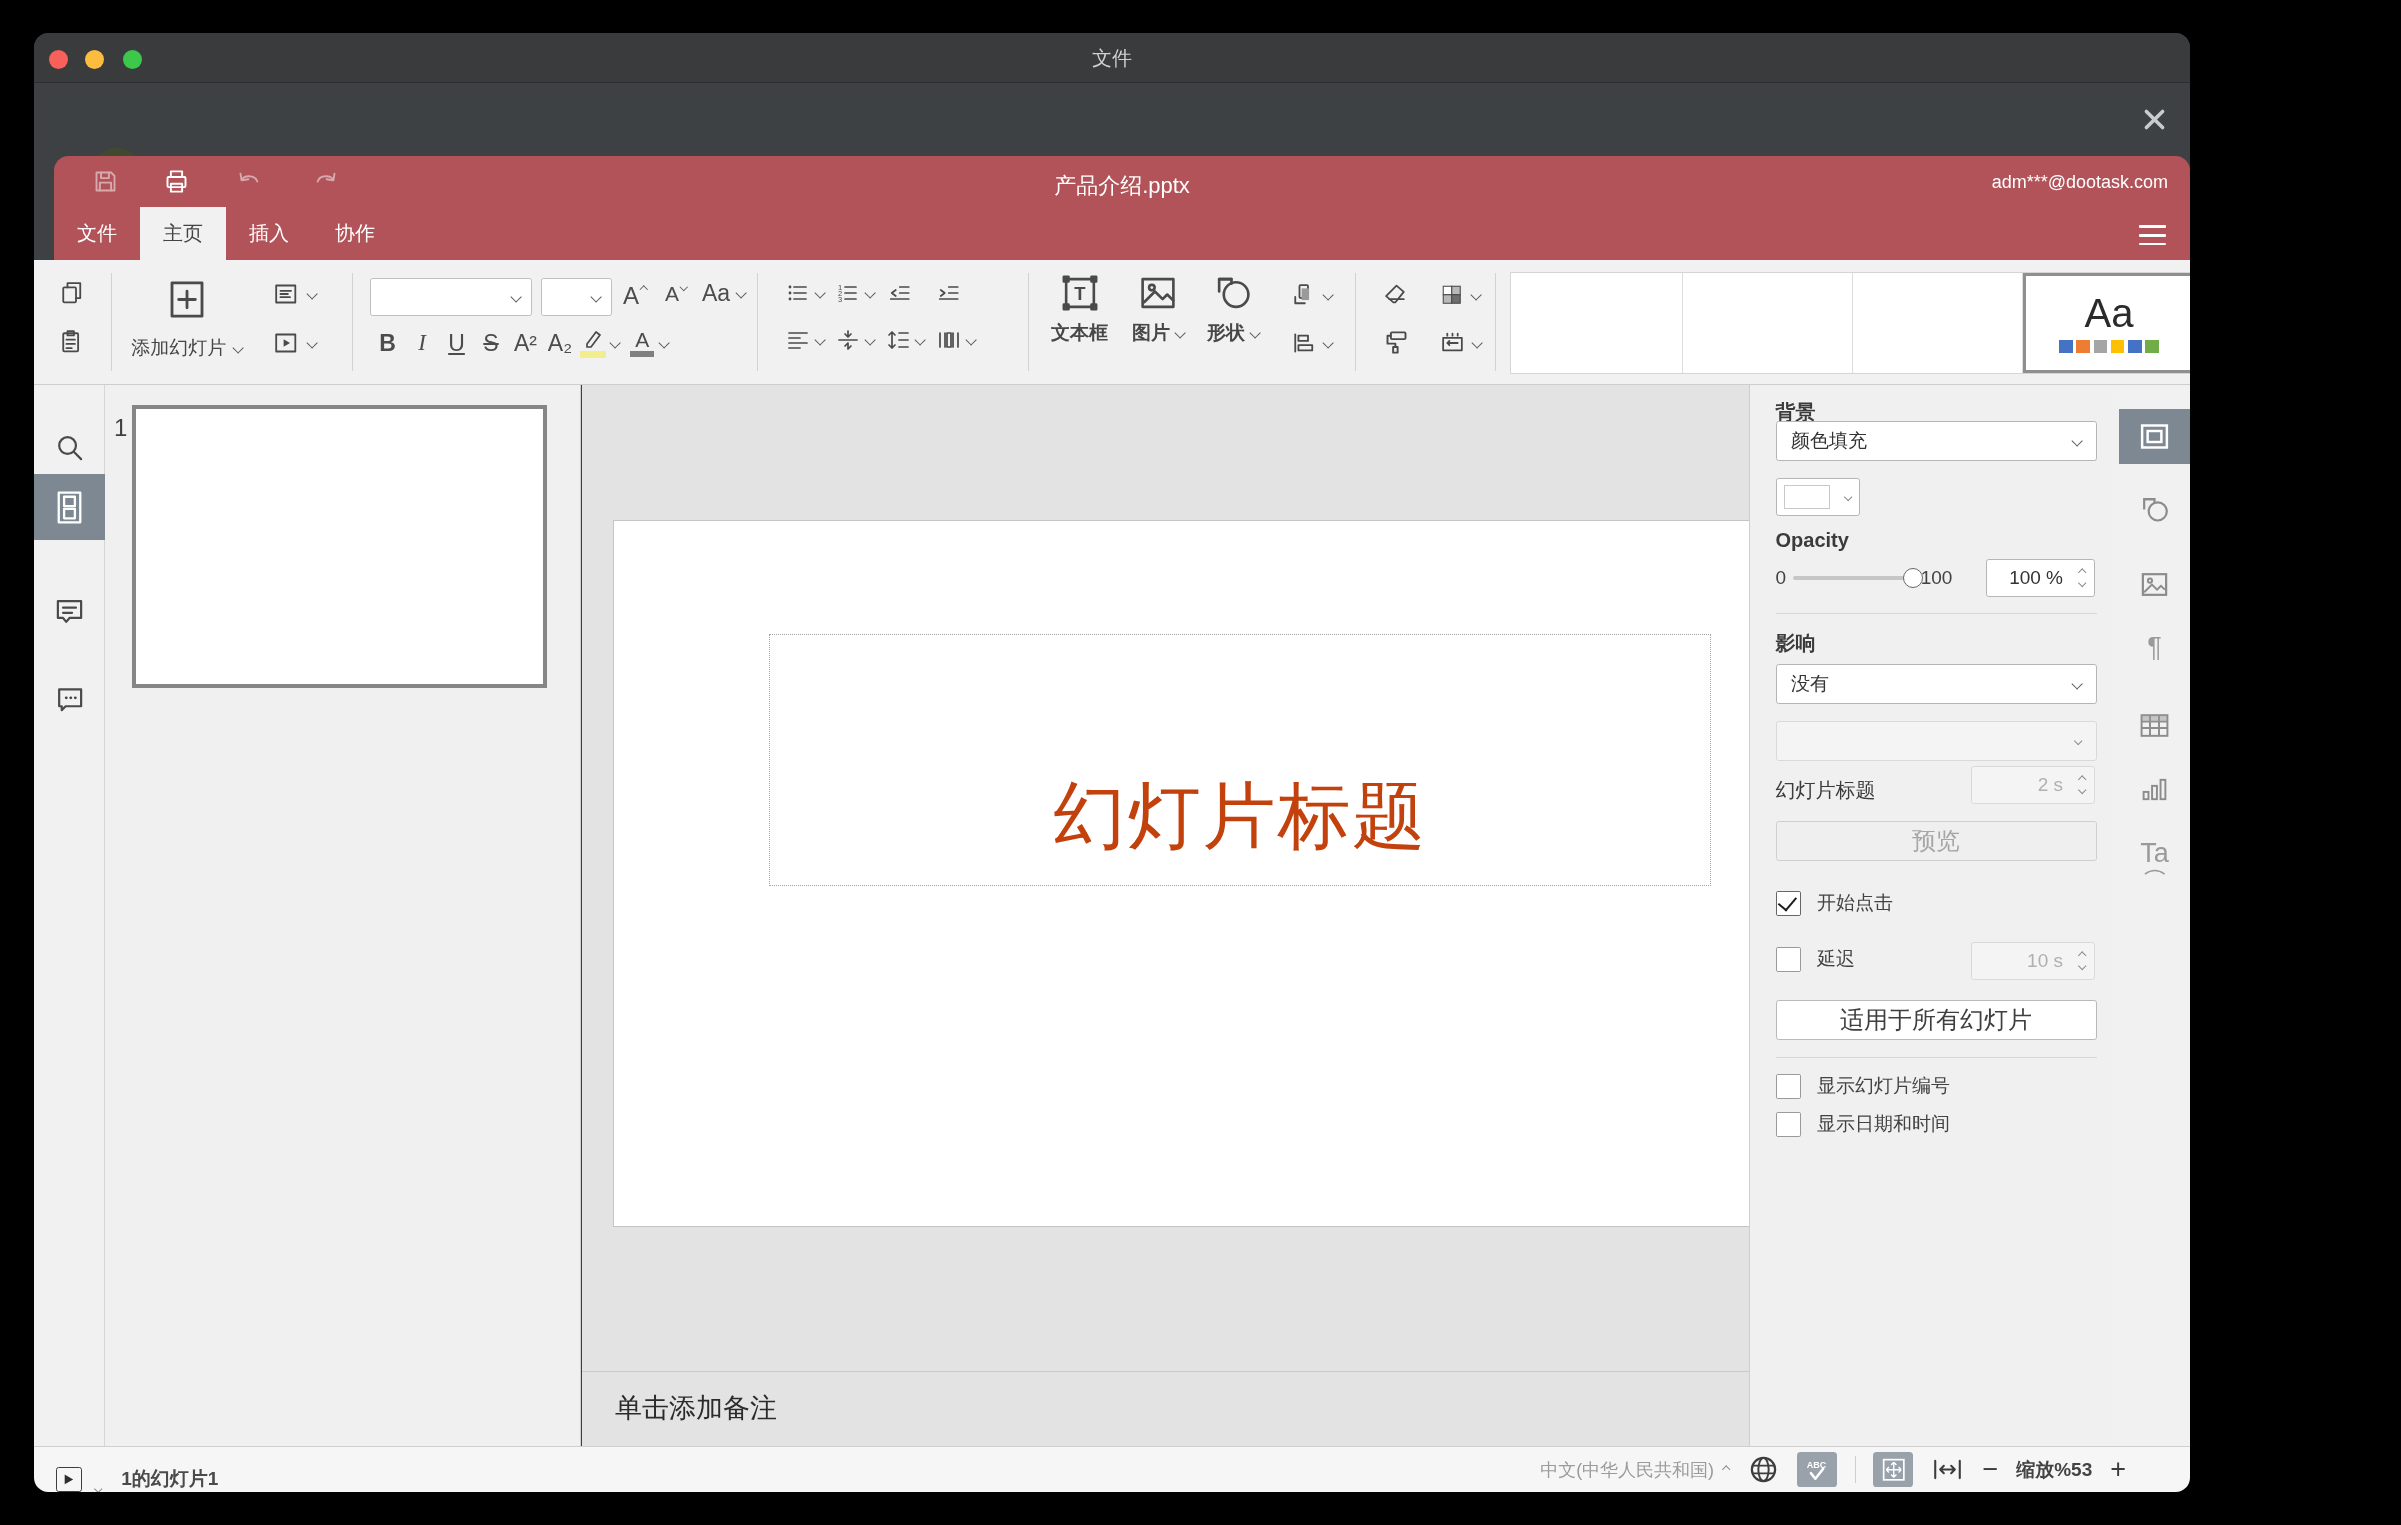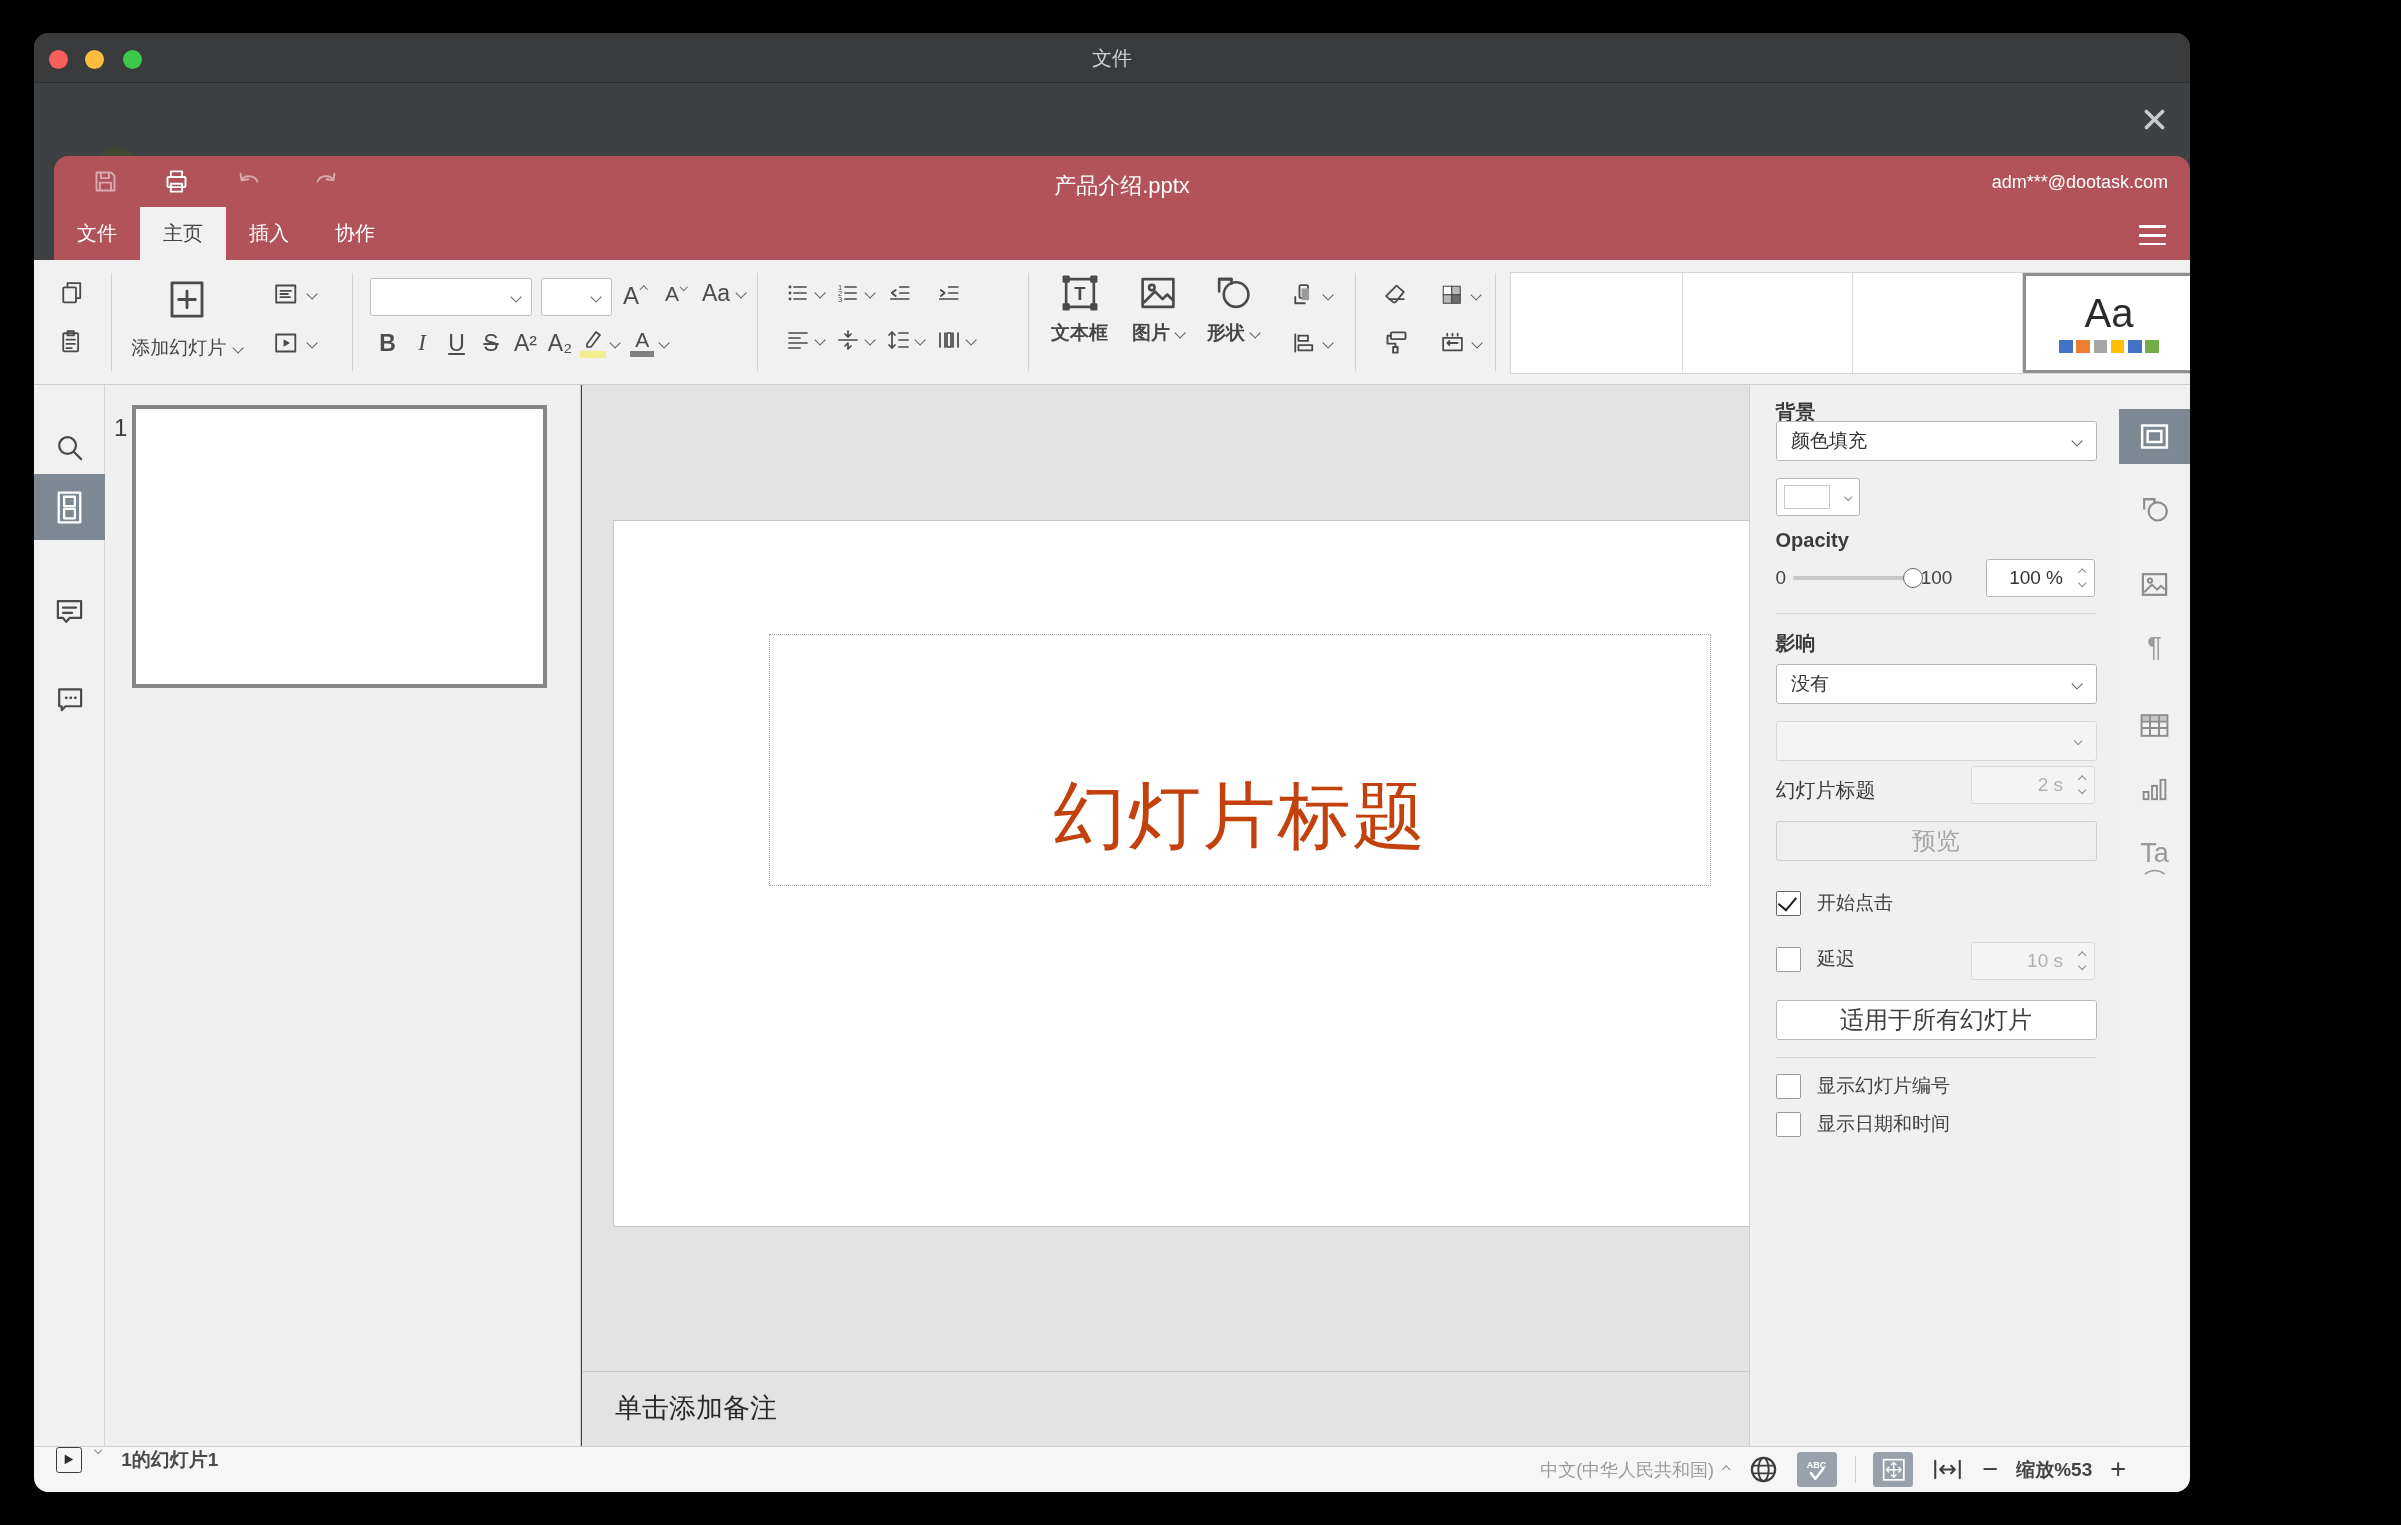--- a/index.html
+++ b/index.html
@@ -138,21 +138,21 @@
   .rsitem { position:absolute; left:0; width:71px; height:55px; display:flex; align-items:center;
             justify-content:center; color:#8c8c8c; }
   .rsitem.sel { background:var(--selgray,#7d8893); color:#fff; }
   .rsitem svg { stroke:#8c8c8c; }
   .rsitem.sel svg { stroke:#fff; }
   .ta-glyph { font-size:27px; color:#9a9a9a; line-height:1; }
 
   
   .statusbar { position:absolute; left:0; right:0; bottom:0; height:46px; background:#f6f6f6;
                border-top:0.9px solid #cfcfcf; }
-  .sb-left { position:absolute; left:22px; top:0; height:100%; display:flex; align-items:flex-start; gap:13px; }
+  .sb-left { position:absolute; left:22px; top:0; height:100%; display:flex; align-items:flex-end; gap:13px; }
   .playbtn { width:25.5px; height:25.5px; border:1.8px solid #3d3d3d; border-radius:2.7px; display:flex;
              align-items:center; justify-content:center; }
   .sb-ind { font-size:19px; font-weight:bold; color:#4a4a4a; }
   .sb-right { position:absolute; right:64px; top:0; height:100%; display:flex; align-items:center; gap:18px; }
   .sb-lang { font-size:18px; color:#9b9b9b; display:flex; align-items:center; gap:9px; }
   .sb-sq { width:40px; height:35px; border-radius:3.6px; background:#99a1ab; display:flex;
            align-items:center; justify-content:center; }
   .sb-vdiv { width:0.9px; height:27px; background:#cfcfcf; }
   .sb-zoom { font-size:19px; font-weight:bold; color:#434343; }
   .sb-pm { font-size:27px; color:#3d3d3d; line-height:1; }

